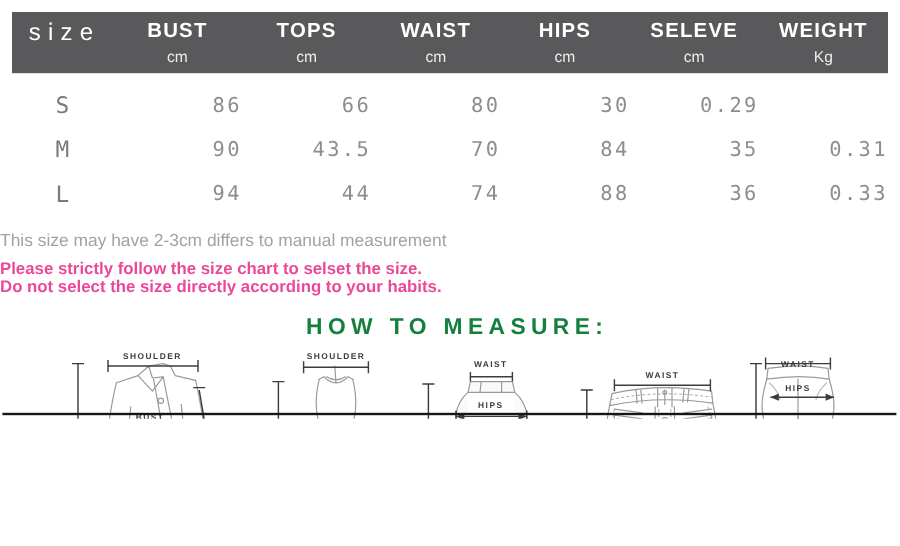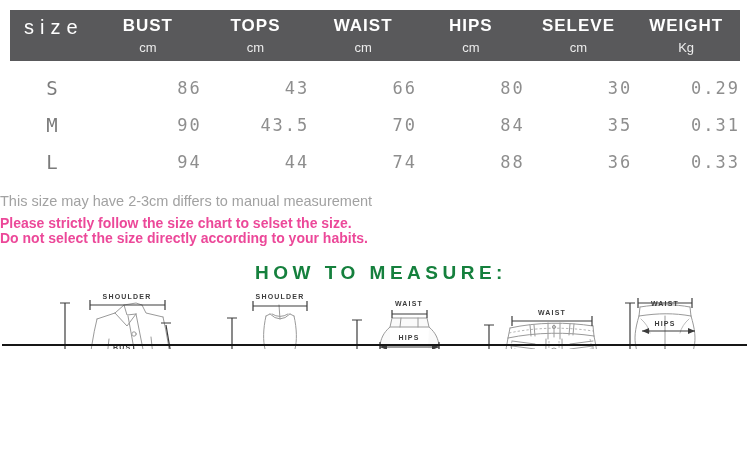--- a/index.html
+++ b/index.html
@@ -81,21 +81,20 @@
       <div class="th-col">
         <div class="th-label">WEIGHT</div>
         <div class="th-unit">Kg</div>
       </div>
     </div>
 
     <div class="t-body">
       <div class="t-row">
         <div class="td-size">S</div>
         <div class="td-val">86</div>
-        <div class="td-val">43</div>
         <div class="td-val">66</div>
         <div class="td-val">80</div>
         <div class="td-val">30</div>
         <div class="td-val">0.29</div>
       </div>
       <div class="t-row">
         <div class="td-size">M</div>
         <div class="td-val">90</div>
         <div class="td-val">43.5</div>
         <div class="td-val">70</div>

